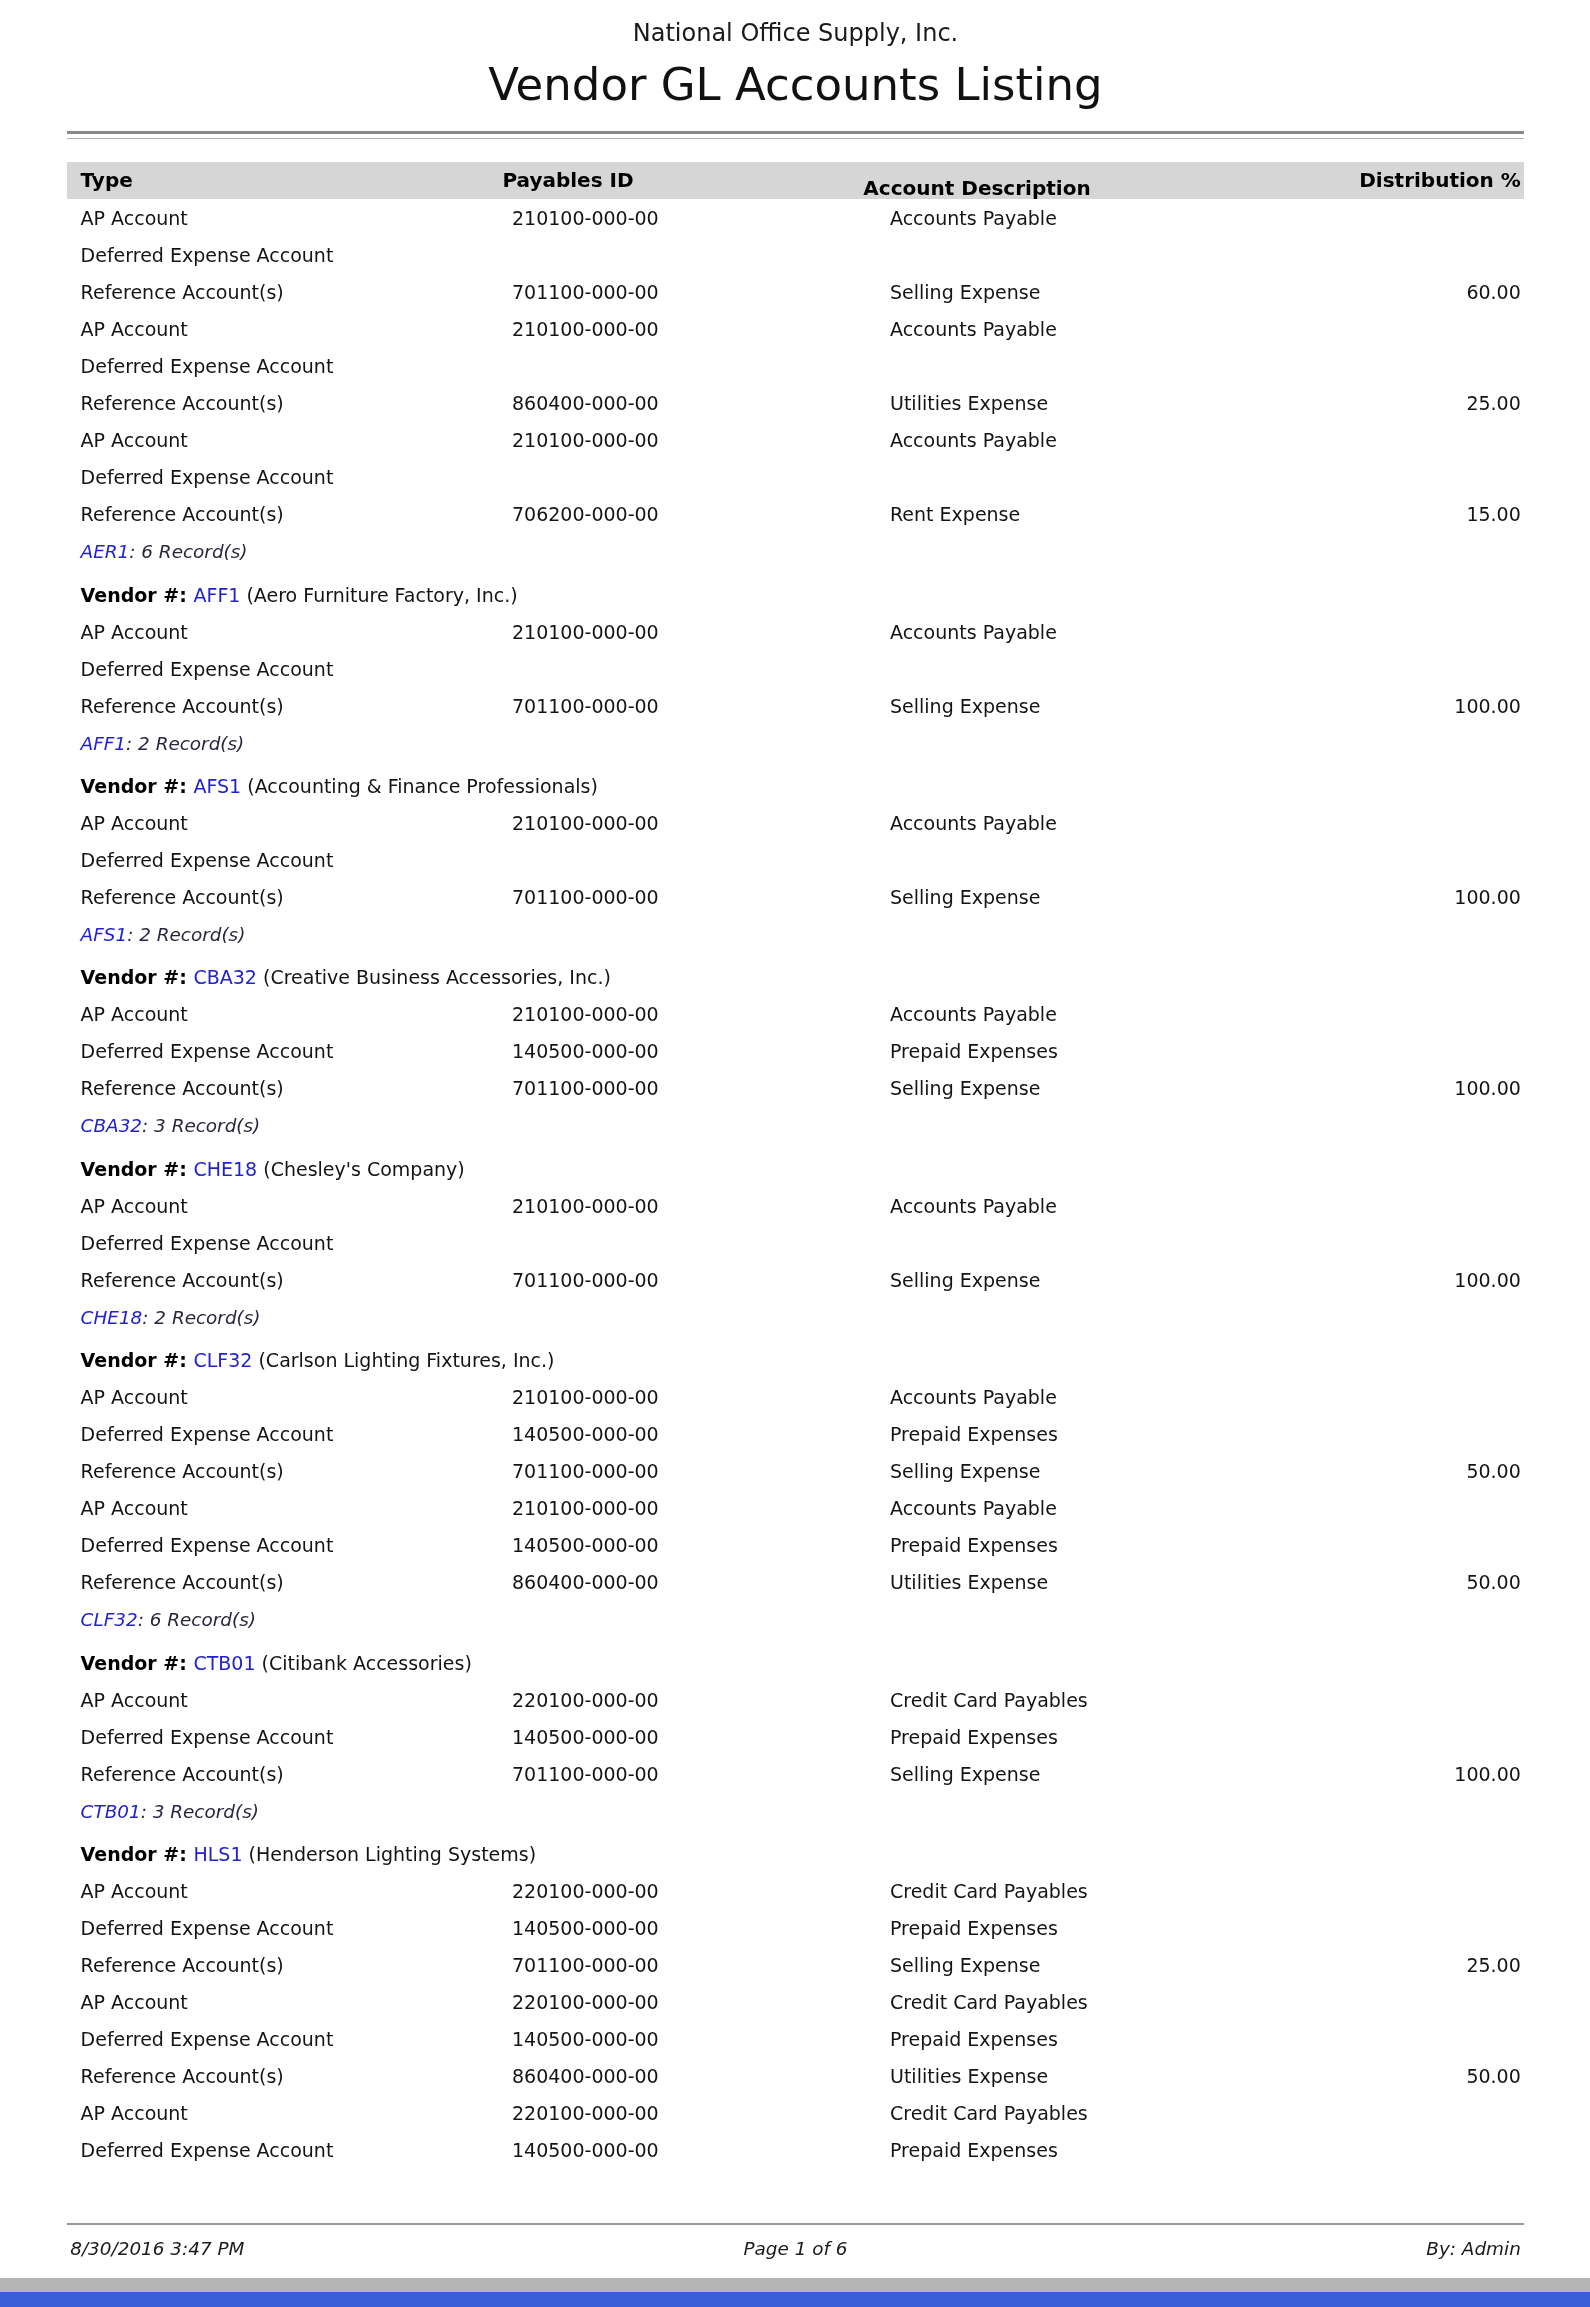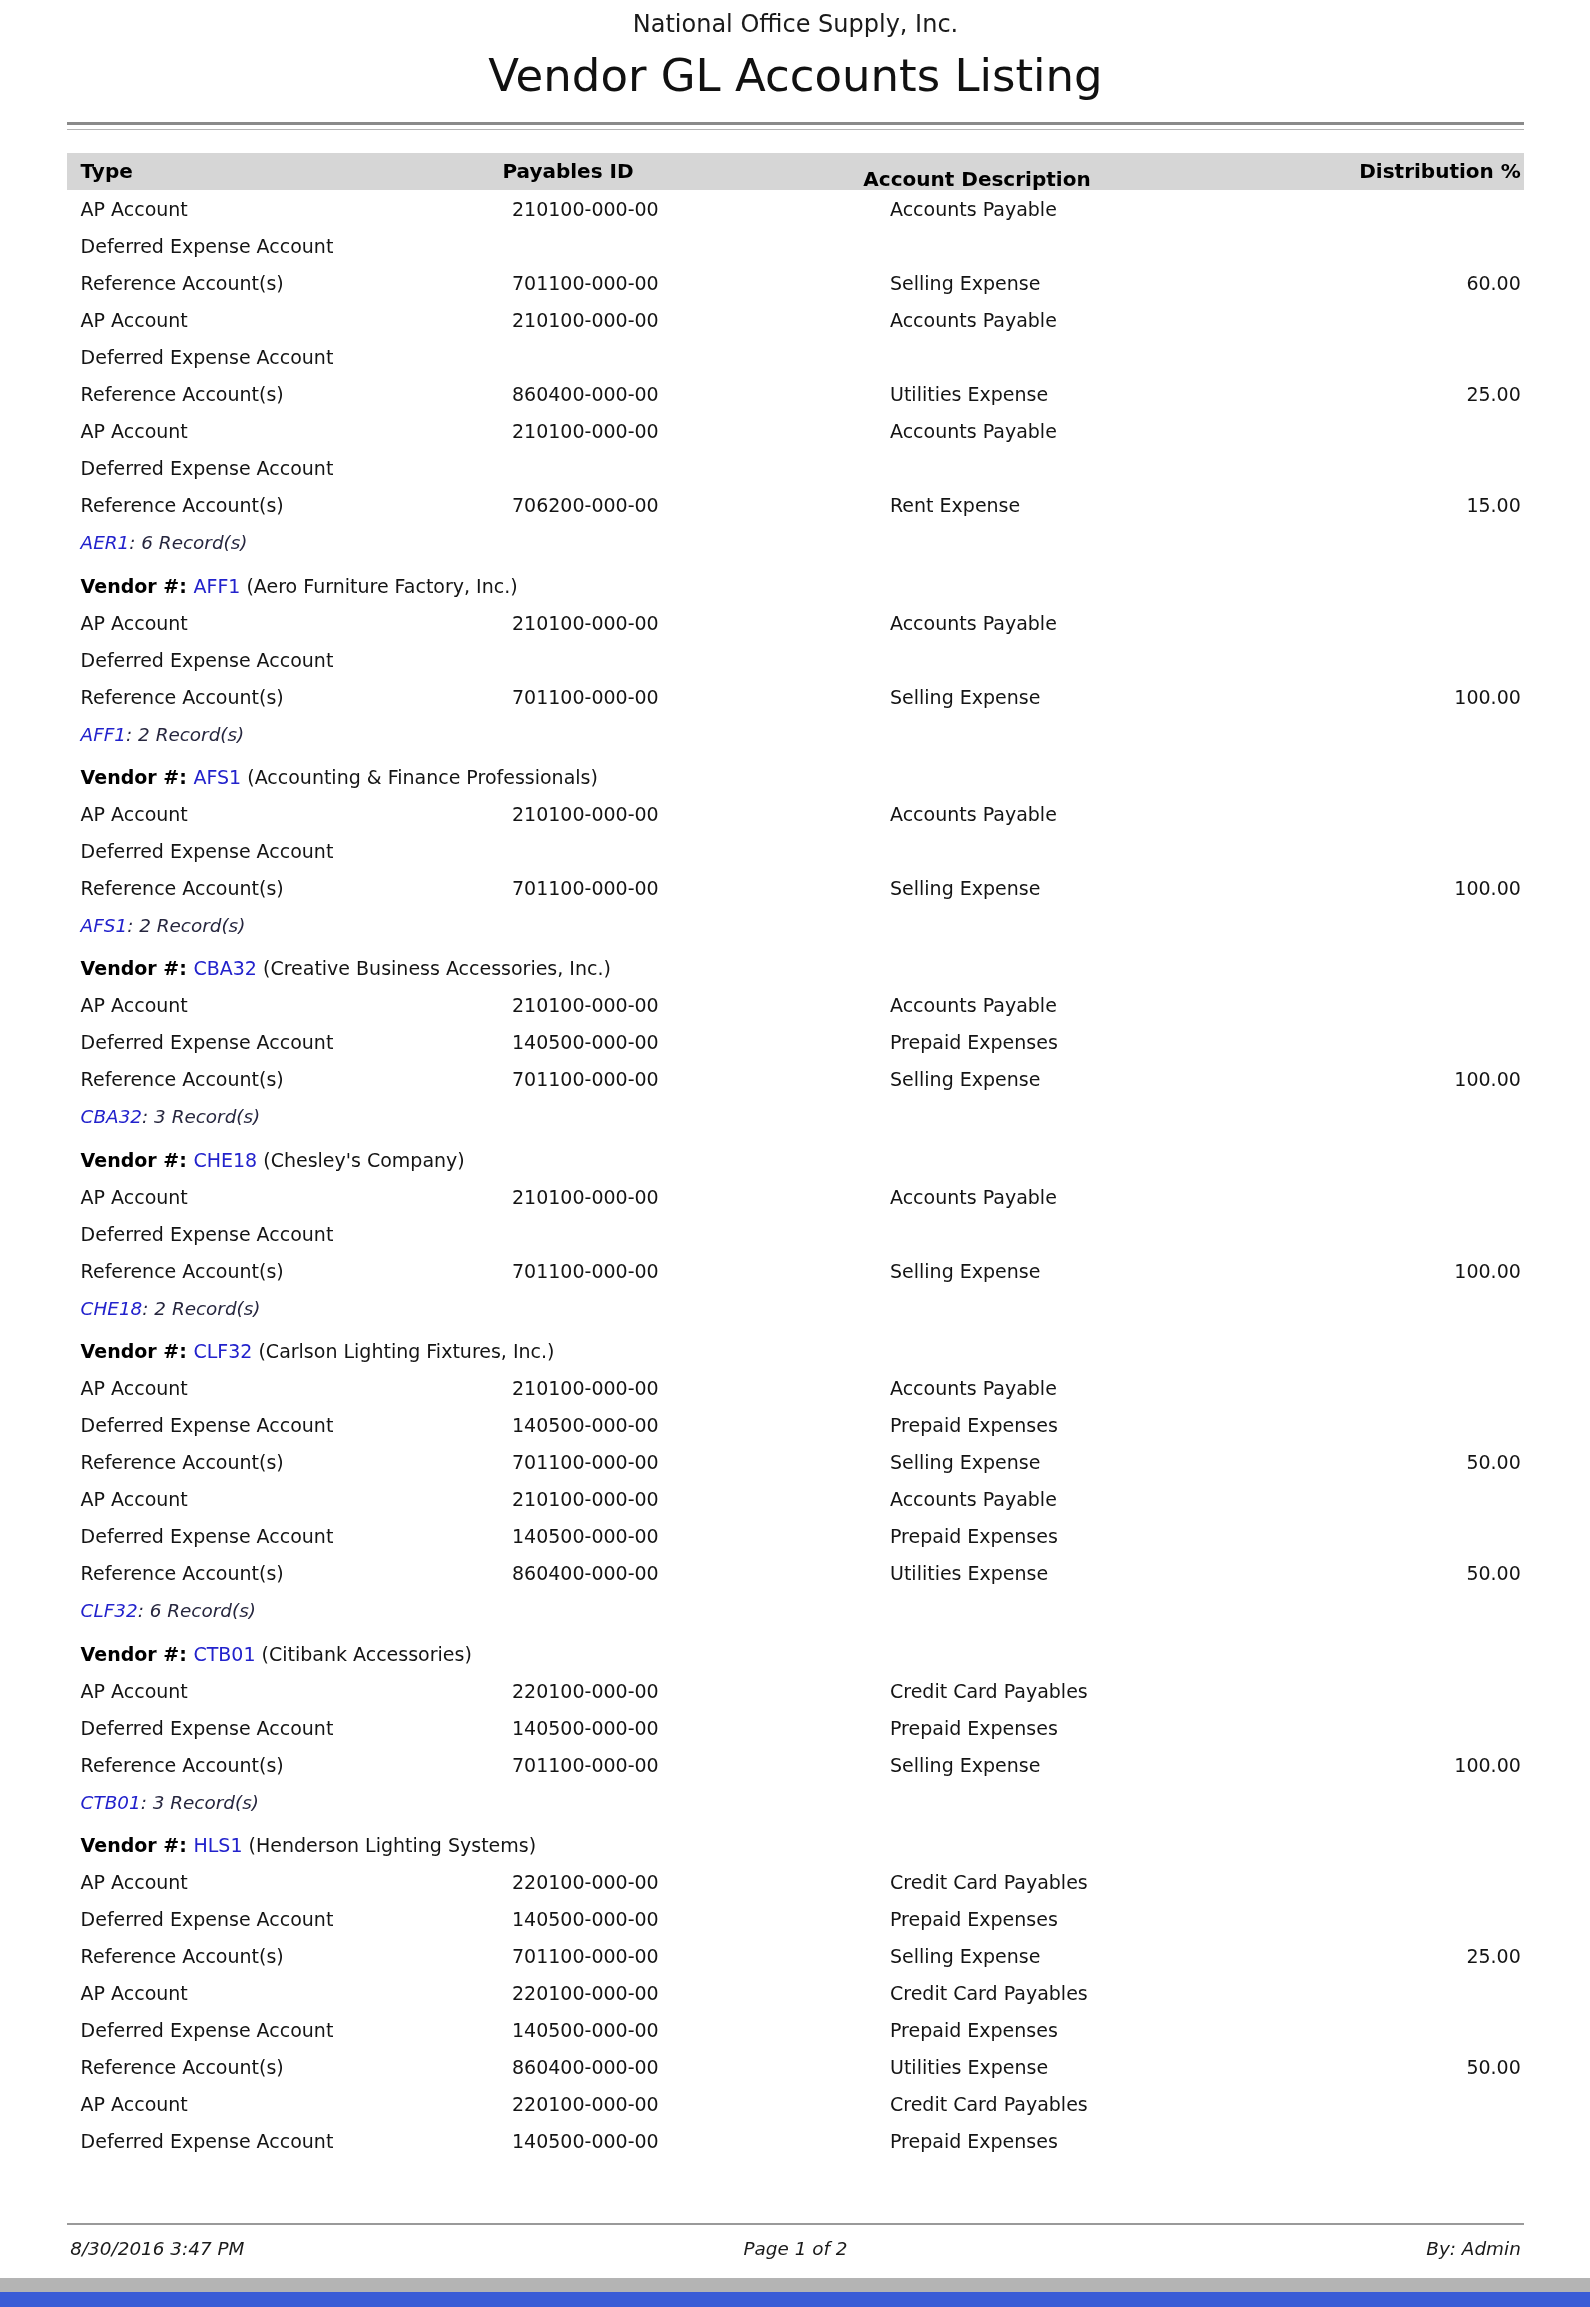--- a/index.html
+++ b/index.html
@@ -4,21 +4,21 @@
 <style>
   html,body{margin:0;padding:0;}
   body{
     width:1591px;height:2307px;overflow:hidden;position:relative;
     background:#ffffff;color:#141414;
     font-family:"DejaVu Sans", sans-serif;
   }
   .page{position:absolute;inset:0;}
 
   
-  .rpt-company{padding-top:10px;text-align:center;font-size:24px;line-height:29px;color:#1a1a1a;}
+  .rpt-company{padding-top:19px;text-align:center;font-size:24px;line-height:29px;color:#1a1a1a;}
   .rpt-title{margin-top:11.2px;text-align:center;font-size:45px;line-height:51px;color:#111;}
   .rules{margin:21px 67px 0 67px;}
   .rules .r1{height:2.4px;background:#8a8a8a;}
   .rules .r2{height:1.6px;background:#b3b3b3;margin-top:4px;}
 
   
   .colhead{
     position:relative;height:37px;margin:22.4px 67px 0 67px;
     background:var(--header_band,#d6d6d6);
     font-weight:bold;font-size:20px;line-height:37px;color:#000;
@@ -345,21 +345,21 @@
         <span class="c-id">140500-000-00</span>
         <span class="c-desc">Prepaid Expenses</span>
         <span class="c-dist"></span>
       </div>
     </div>
 
   <div class="report-footer">
     <div class="f-rule"></div>
     <div class="f-row">
       <span class="f-left">8/30/2016 3:47 PM</span>
-      <span class="f-center">Page 1 of 2</span>
+      <span class="f-center">Page 1 of 6</span>
       <span class="f-right">By: Admin</span>
     </div>
   </div>
 
   <div class="bottom-gray"></div>
   <div class="bottom-blue"></div>
 
 </div>
 
 

